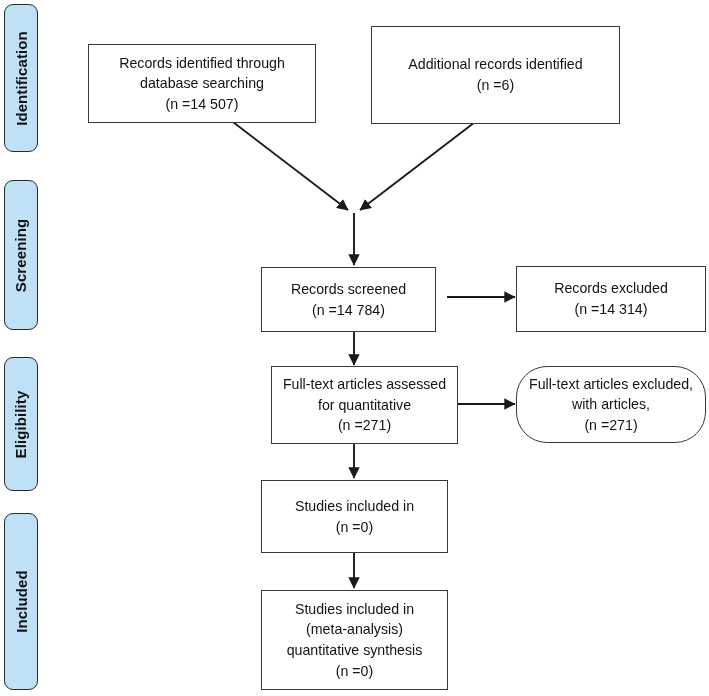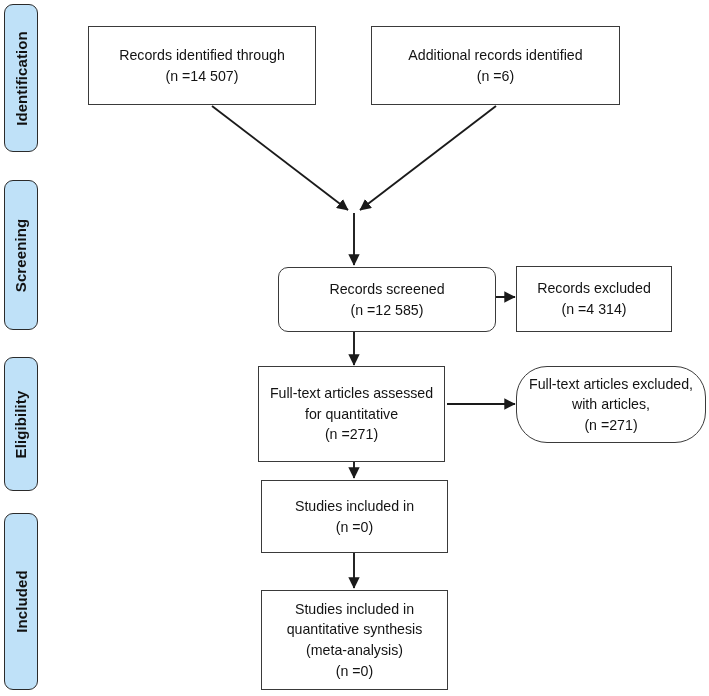--- a/index.html
+++ b/index.html
@@ -107,57 +107,58 @@
   <div class="stage-tab" style="top:180px; height:150px;">
     <span class="stage-label">Screening</span>
   </div>
   <div class="stage-tab" style="top:357px; height:134px;">
     <span class="stage-label">Eligibility</span>
   </div>
   <div class="stage-tab" style="top:513px; height:177px;">
     <span class="stage-label">Included</span>
   </div>
 
-  <div class="flow-box" style="left:88px; top:26px; width:228px; height:79px;">
+  <div class="flow-box" style="left:88px; top:44px; width:228px; height:79px;">
     <span class="line">Records identified through</span>
+    <span class="line">database searching</span>
     <span class="line">(n =14 507)</span>
   </div>
 
-  <div class="flow-box" style="left:371px; top:26px; width:249px; height:79px;">
+  <div class="flow-box" style="left:371px; top:26px; width:249px; height:98px;">
     <span class="line">Additional records identified</span>
     <span class="line">(n =6)</span>
   </div>
 
-  <div class="flow-box" style="left:278px; top:267px; width:218px; height:65px;border-radius:10px;">
+  <div class="flow-box" style="left:261px; top:267px; width:175px; height:65px;">
     <span class="line">Records screened</span>
-    <span class="line">(n =12 585)</span>
+    <span class="line">(n =14 784)</span>
   </div>
 
-  <div class="flow-box" style="left:516px; top:266px; width:156px; height:66px;">
+  <div class="flow-box" style="left:516px; top:266px; width:190px; height:66px;">
     <span class="line">Records excluded</span>
-    <span class="line">(n =4 314)</span>
+    <span class="line">(n =14 314)</span>
   </div>
 
-  <div class="flow-box" style="left:258px; top:366px; width:187px; height:96px;">
+  <div class="flow-box" style="left:271px; top:366px; width:187px; height:78px;">
     <span class="line">Full-text articles assessed</span>
     <span class="line">for quantitative</span>
     <span class="line">(n =271)</span>
   </div>
 
   <div class="flow-box" style="left:516px; top:366px; width:190px; height:77px;border-radius:31px;">
     <span class="line">Full-text articles excluded,</span>
     <span class="line">with articles,</span>
     <span class="line">(n =271)</span>
   </div>
 
   <div class="flow-box" style="left:261px; top:480px; width:187px; height:73px;">
     <span class="line">Studies included in</span>
     <span class="line">(n =0)</span>
   </div>
 
   <div class="flow-box" style="left:261px; top:590px; width:187px; height:100px;">
     <span class="line">Studies included in</span>
+    <span class="line">(meta-analysis)</span>
     <span class="line">quantitative synthesis</span>
-    <span class="line">(meta-analysis)</span>
     <span class="line">(n =0)</span>
   </div>
 
 </div>
 
 </body></html>

